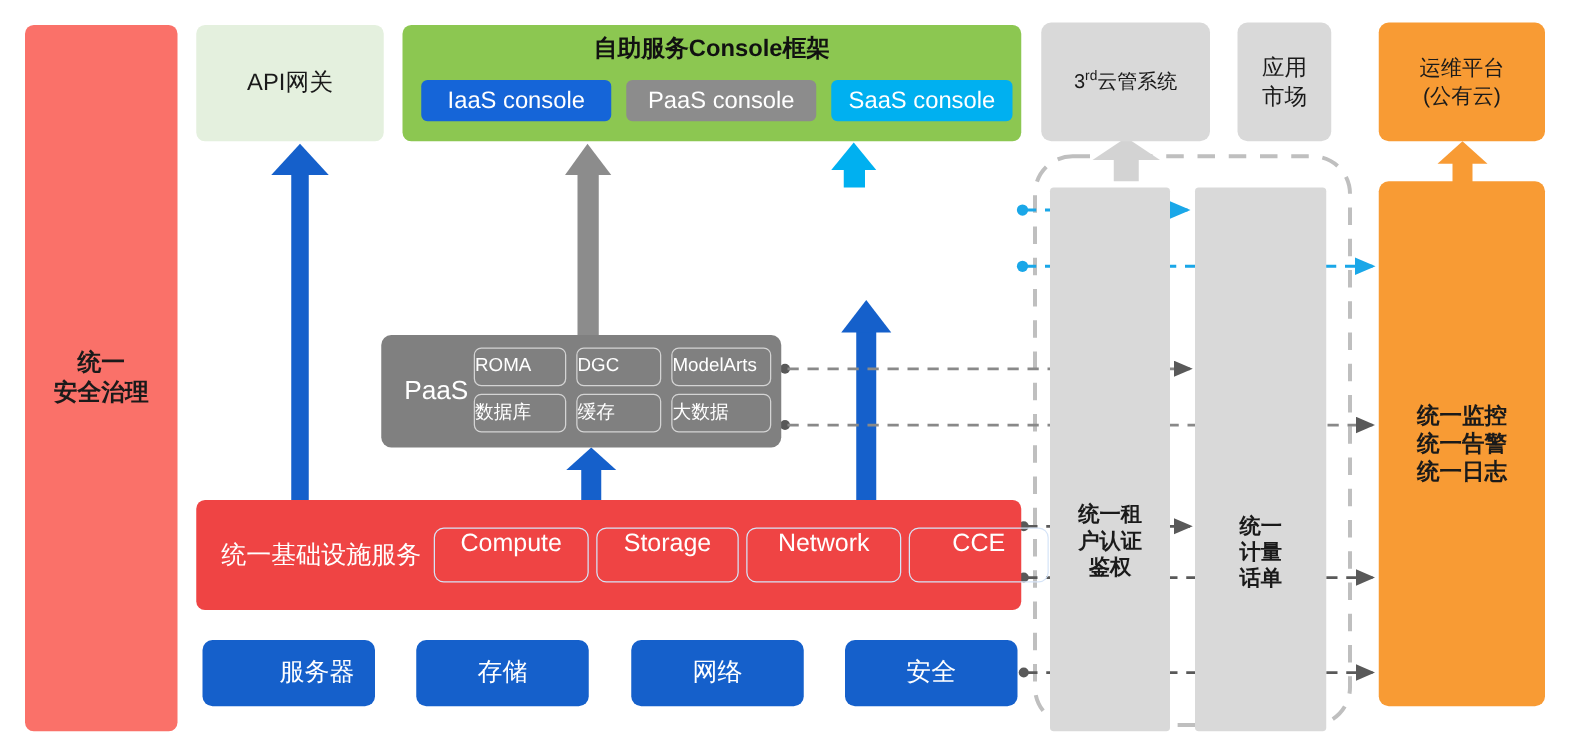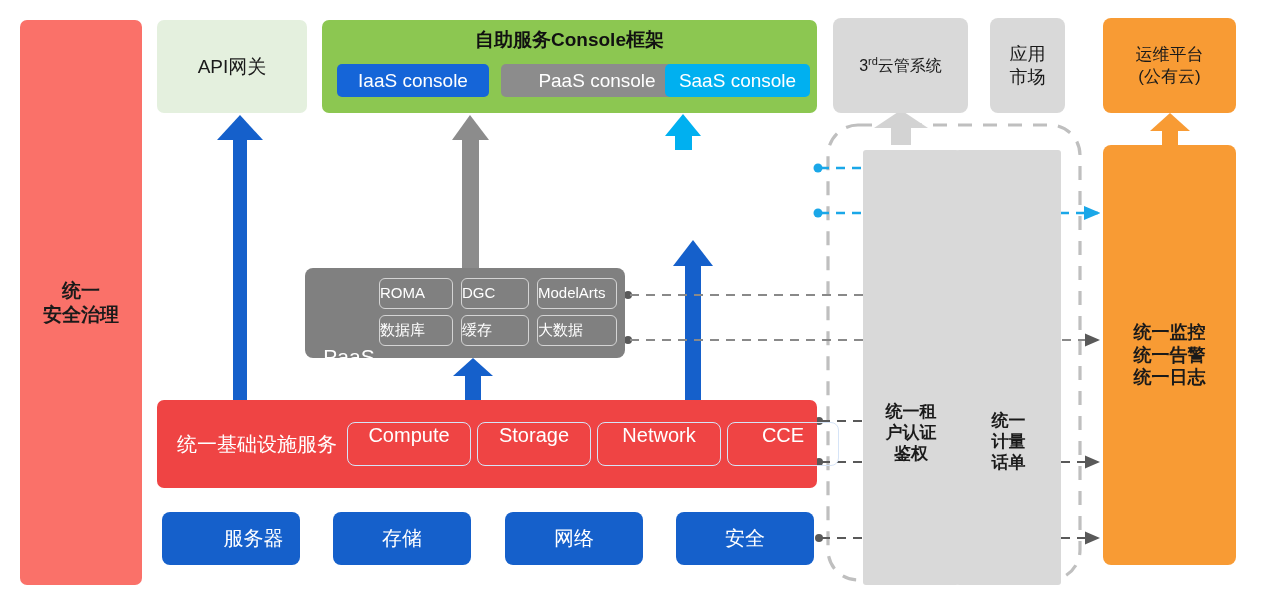--- a/index.html
+++ b/index.html
@@ -40,21 +40,21 @@
   .console-title{
     position:absolute;left:0;top:8px;width:100%;
     text-align:center;color:#111;font-size:19px;font-weight:600;
   }
   .console-chip{
     position:absolute;top:44px;height:33px;border-radius:5px;
     display:flex;align-items:center;justify-content:center;
     color:#ffffff;font-size:19px;
   }
   .chip-iaas{left:15px;width:152px;background:#1565d8;}
-  .chip-paas{left:179px;width:152px;background:#8c8c8c;padding-left:20px;}
+  .chip-paas{left:179px;width:152px;background:#8c8c8c;}
   .chip-saas{left:343px;width:145px;background:#00b0f0;}
 
   
   .gray-top{
     background:#d9d9d9;border-radius:8px;color:#1a1a1a;font-size:16px;
   }
   .third-cloud{left:833px;top:18px;width:135px;height:95px;}
   .app-market{left:990px;top:18px;width:75px;height:95px;font-size:18px;}
 
   
@@ -90,21 +90,21 @@
   .sc-4{left:186px;top:48px;width:68px;}
 
   
   .paas{
     left:305px;top:268px;width:320px;height:90px;
     background:#808080;border-radius:8px;display:block;
   }
   .paas-label{
     position:absolute;left:8px;top:0;height:100%;width:72px;
     display:flex;align-items:center;justify-content:center;
-    color:#ffffff;font-size:21px;margin-top:44px;
+    color:#ffffff;font-size:21px;
   }
   .paas-chip{
     position:absolute;height:29px;border-radius:6px;
     border:1.6px solid #d4d4d4;
     display:flex;align-items:center;
     color:#ffffff;font-size:15px;
   }
   .pc-1{left:74px;top:10px;width:72px;}
   .pc-2{left:156px;top:10px;width:66px;}
   .pc-3{left:232px;top:10px;width:78px;}
@@ -141,21 +141,21 @@
   .res-1{left:162px;width:138px;padding-left:45px;}
   .res-2{left:333px;width:138px;}
   .res-3{left:505px;width:138px;}
   .res-4{left:676px;width:138px;}
 
   
   .svc-col{
     background:#d9d9d9;border-radius:3px;color:#1a1a1a;
     font-size:17px;font-weight:600;
   }
-  .svc-auth{left:863px;top:150px;width:96px;height:435px;}
+  .svc-auth{left:840px;top:150px;width:96px;height:435px;}
   .svc-meter{left:956px;top:150px;width:105px;height:435px;}
 </style>
 </head>
 <body>
 
 <div id="canvas">
 
   <svg class="svglayer" viewBox="0 0 1265 605">
     <defs>
       <marker id="arrowGray" markerWidth="7" markerHeight="7" refX="6" refY="3" orient="auto">

